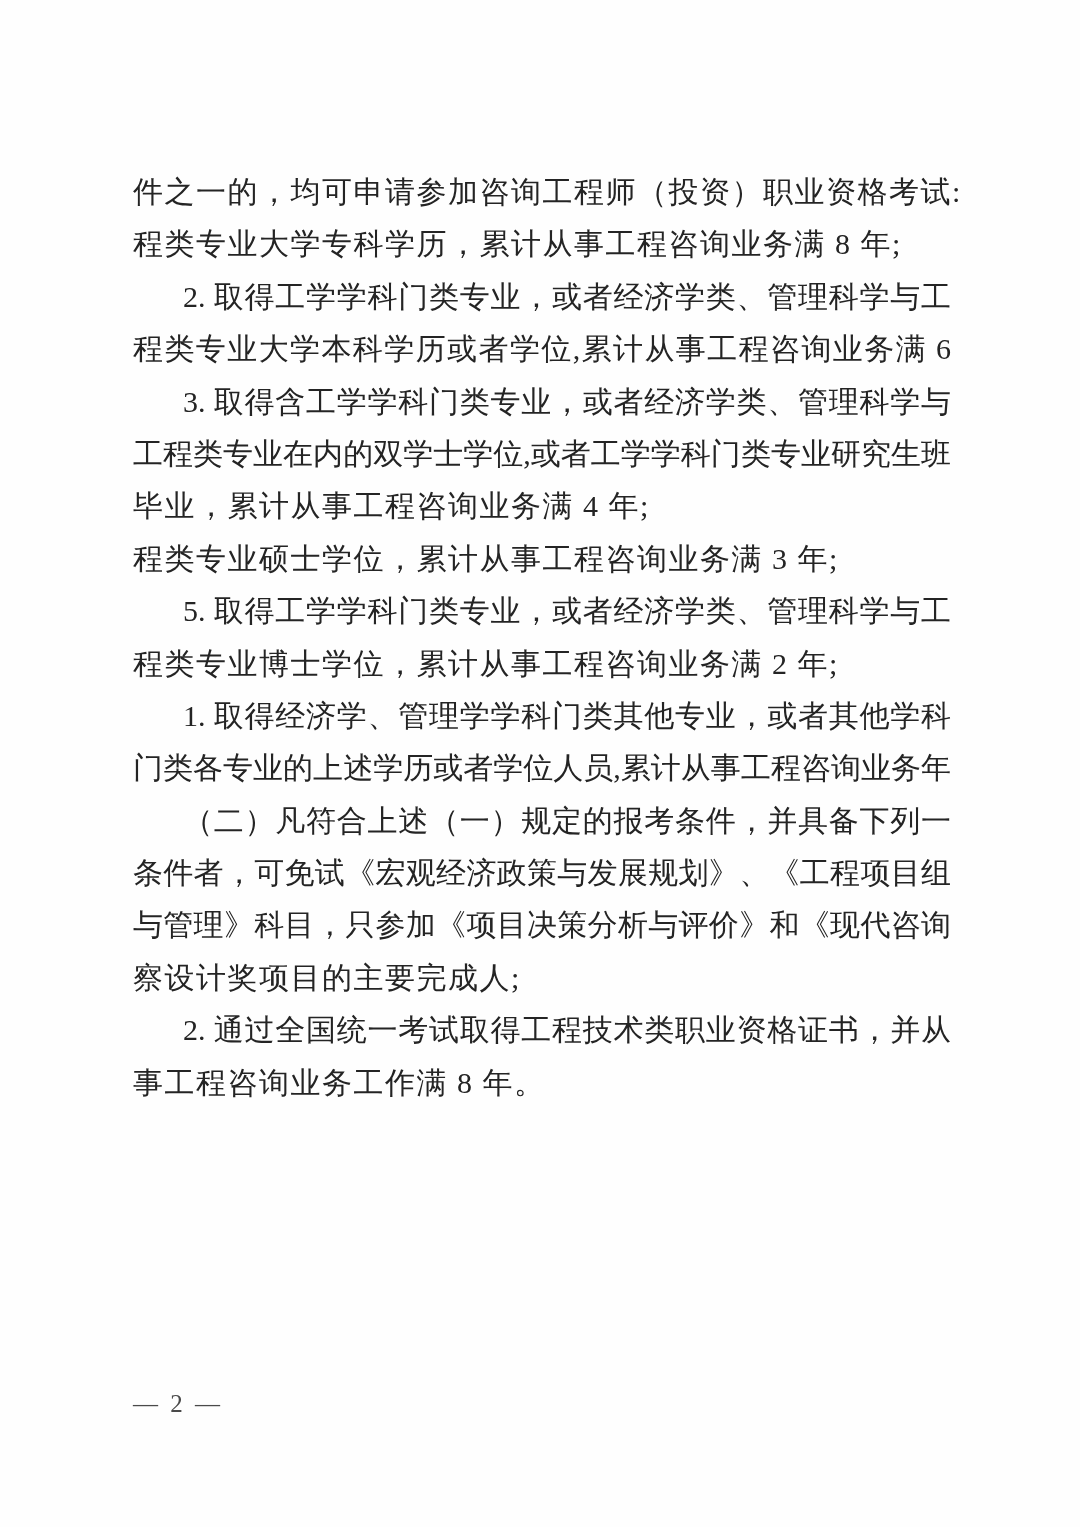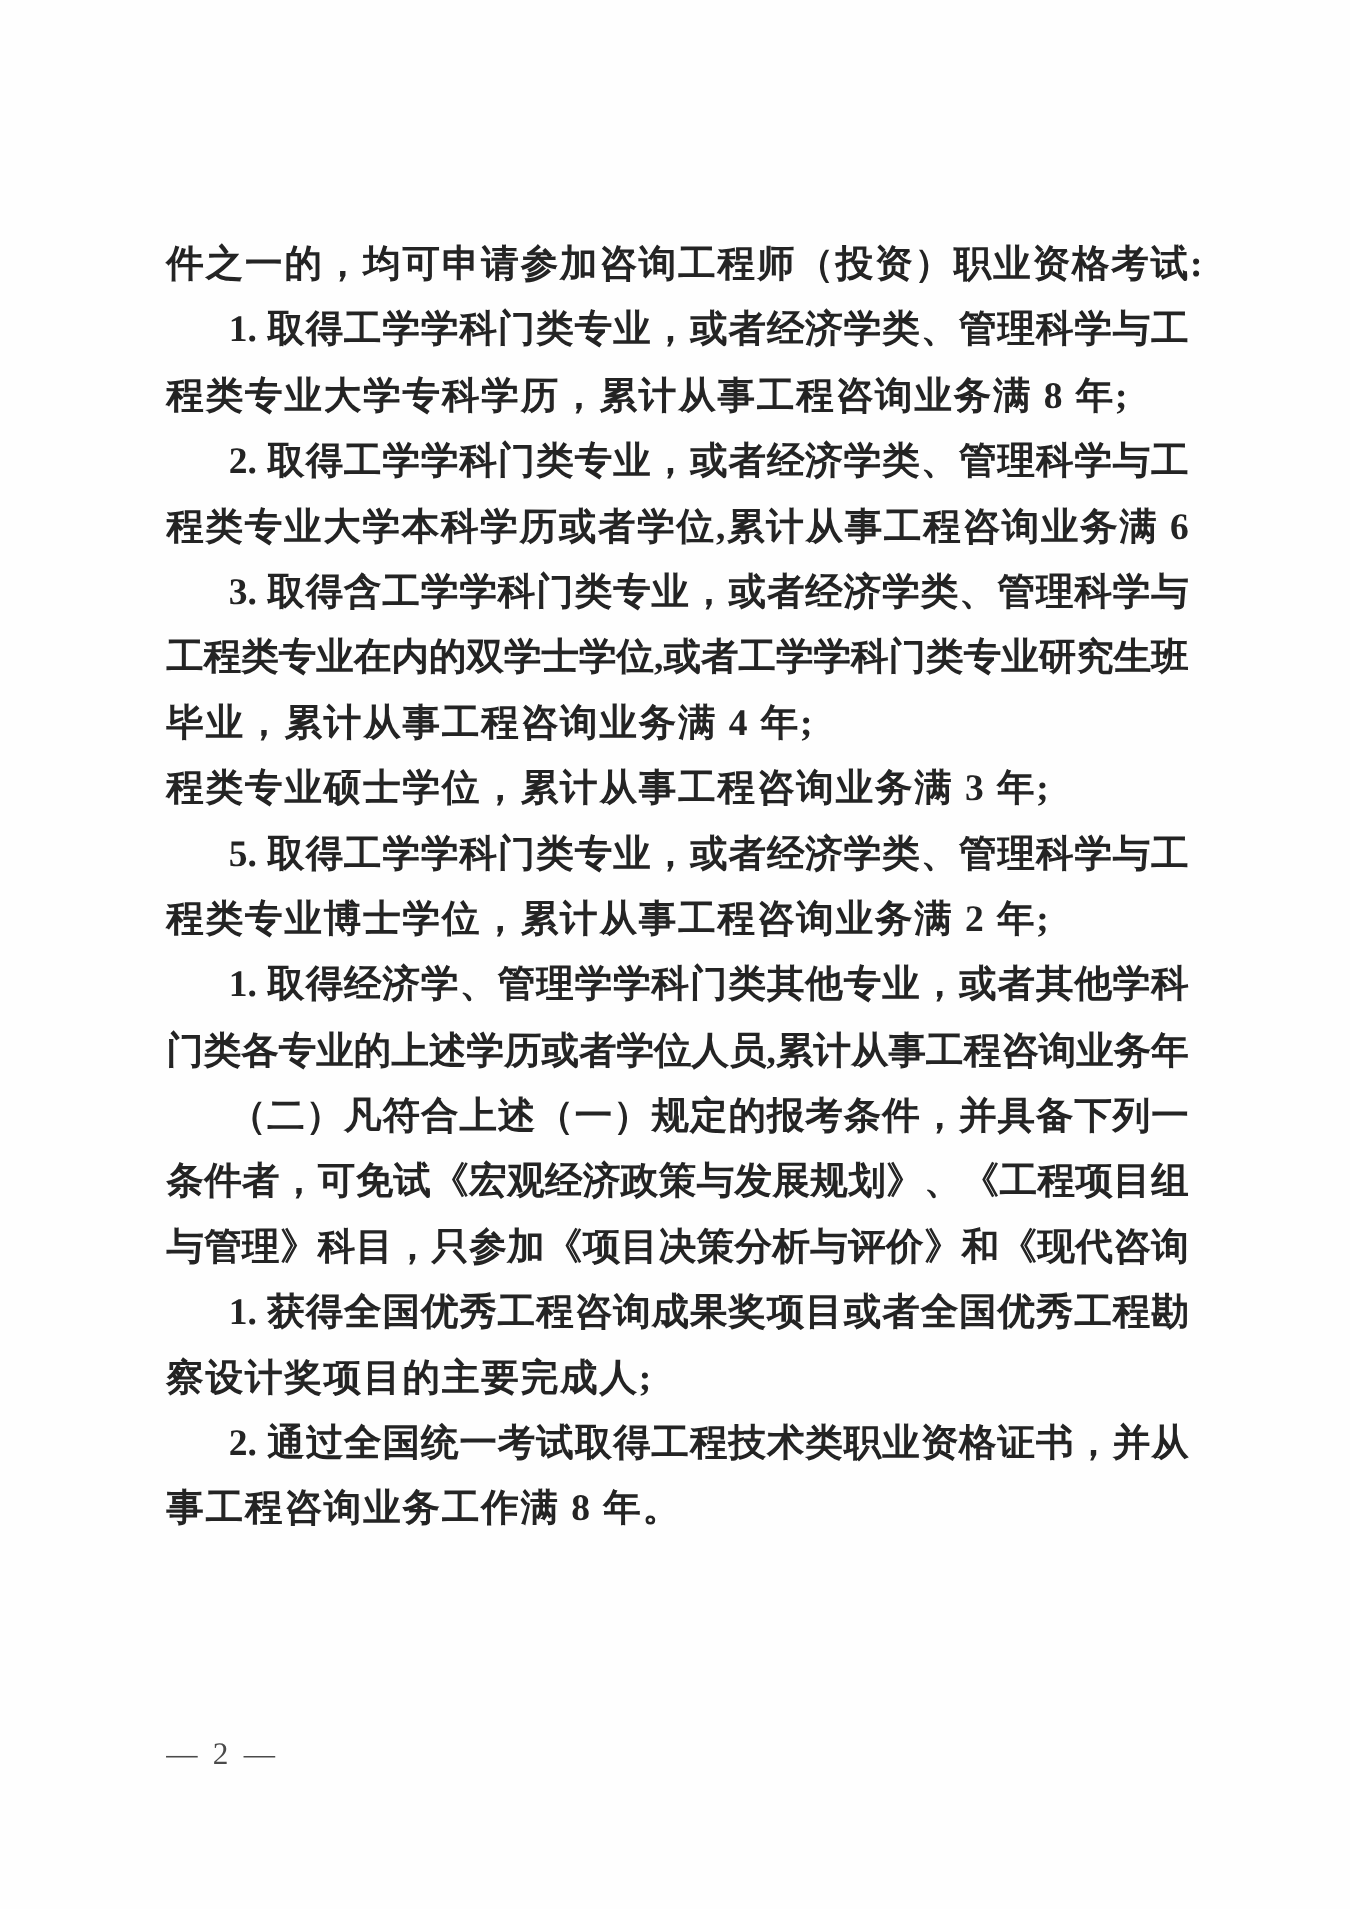--- a/index.html
+++ b/index.html
@@ -12,23 +12,22 @@
     width: 1080px;
     height: 1527px;
     background: #fefefe;
     overflow: hidden;
     font-family: "Liberation Serif", "DejaVu Serif", serif;
     color: #242424;
   }
   .textblock {
     position: absolute;
     left: 133px;
-    top: 186px;
+    top: 166px;
     width: 818px;
-    font-weight: bold;
   }
   .ln {
     height: 52.4px;
     line-height: 52.4px;
     font-size: 30px;
     letter-spacing: 1.5px;
     white-space: nowrap;
     overflow: visible;
   }
   .ln.jfy {
@@ -49,35 +48,33 @@
     letter-spacing: 3px;
     color: #4a4a4a;
   }
 </style>
 </head>
 <body>
 
 <div class="page">
   <div class="textblock">
     <div class="ln">件之一的，均可申请参加咨询工程师（投资）职业资格考试:</div>
-    <div class="ln ind jfy">1. 取得工学学科门类专业，或者经济学类、管理科学与工</div>
     <div class="ln">程类专业大学专科学历，累计从事工程咨询业务满 8 年;</div>
     <div class="ln ind jfy">2. 取得工学学科门类专业，或者经济学类、管理科学与工</div>
     <div class="ln jfy">程类专业大学本科学历或者学位,累计从事工程咨询业务满 6 年;</div>
     <div class="ln ind jfy">3. 取得含工学学科门类专业，或者经济学类、管理科学与</div>
     <div class="ln jfy">工程类专业在内的双学士学位,或者工学学科门类专业研究生班</div>
     <div class="ln">毕业，累计从事工程咨询业务满 4 年;</div>
     <div class="ln">程类专业硕士学位，累计从事工程咨询业务满 3 年;</div>
     <div class="ln ind jfy">5. 取得工学学科门类专业，或者经济学类、管理科学与工</div>
     <div class="ln">程类专业博士学位，累计从事工程咨询业务满 2 年;</div>
     <div class="ln ind jfy">1. 取得经济学、管理学学科门类其他专业，或者其他学科</div>
     <div class="ln jfy">门类各专业的上述学历或者学位人员,累计从事工程咨询业务年</div>
     <div class="ln ind jfy">（二）凡符合上述（一）规定的报考条件，并具备下列一项</div>
     <div class="ln jfy">条件者，可免试《宏观经济政策与发展规划》、《工程项目组织</div>
     <div class="ln jfy">与管理》科目，只参加《项目决策分析与评价》和《现代咨询方</div>
-    <div class="ln ind jfy">1. 获得全国优秀工程咨询成果奖项目或者全国优秀工程勘</div>
     <div class="ln">察设计奖项目的主要完成人;</div>
     <div class="ln ind jfy">2. 通过全国统一考试取得工程技术类职业资格证书，并从</div>
     <div class="ln">事工程咨询业务工作满 8 年。</div>
   </div>
 
   <div class="page-number">— 2 —</div>
 </div>
 
 </body></html>

